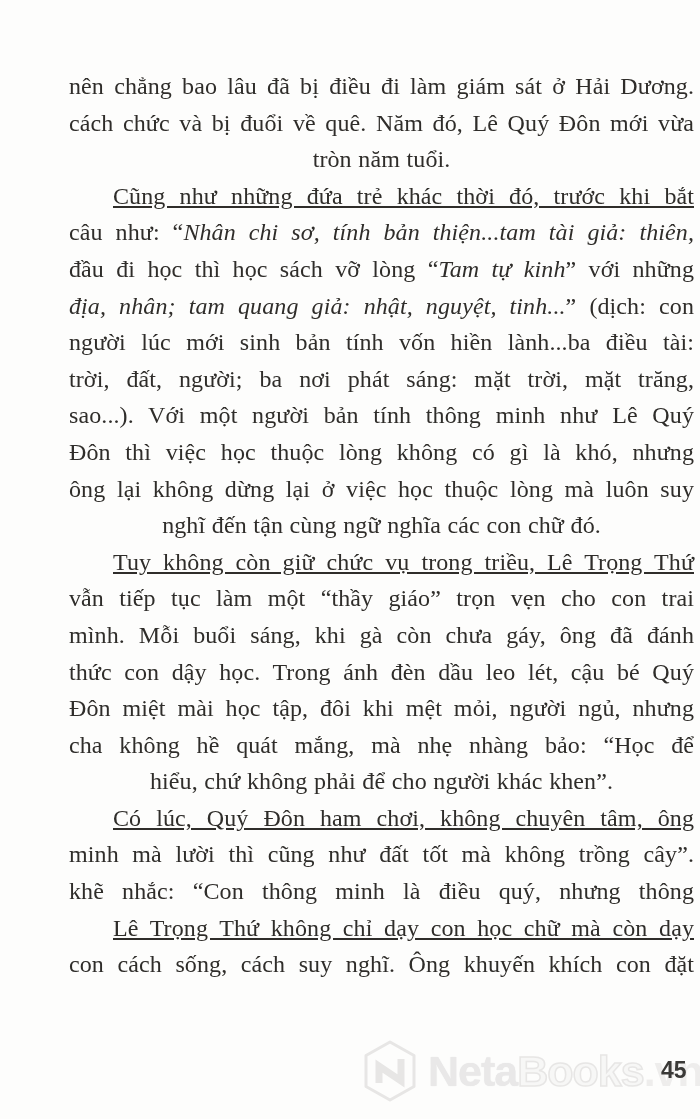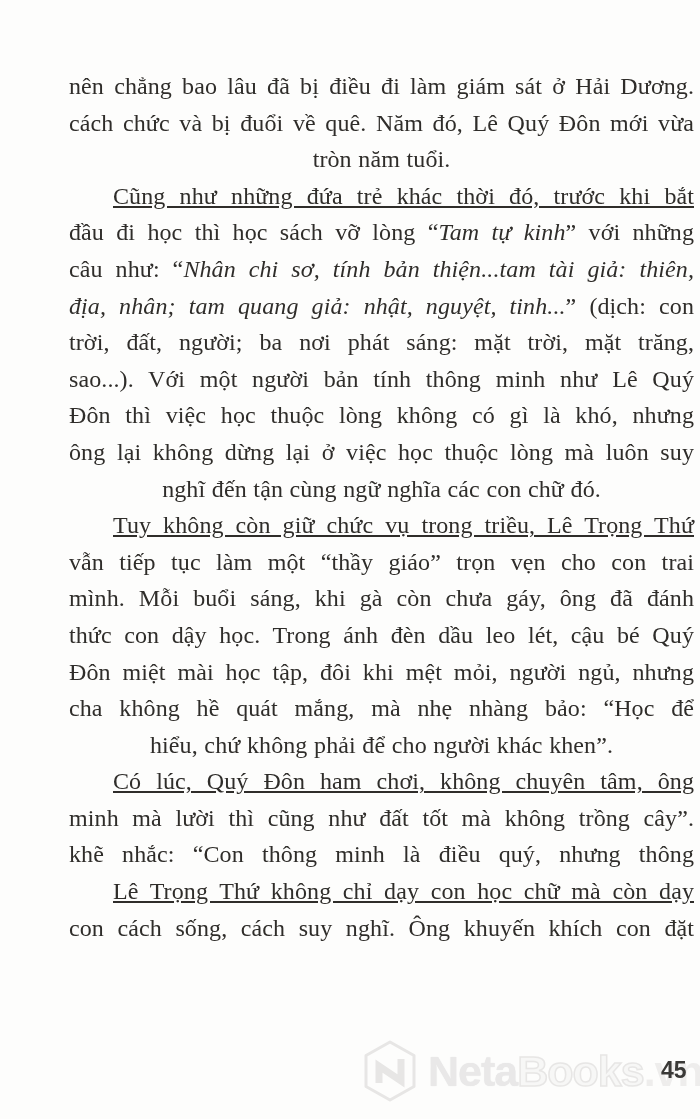--- a/index.html
+++ b/index.html
@@ -95,23 +95,24 @@
 </head>
 <body>
 
 <div class="page">
 
   <div class="text-block">
       <div class="line just"><span>nên chẳng bao lâu đã bị điều đi làm giám sát ở Hải Dương.</span></div>
       <div class="line just"><span>cách chức và bị đuổi về quê. Năm đó, Lê Quý Đôn mới vừa</span></div>
       <div class="line"><span>tròn năm tuổi.</span></div>
       <div class="line just indent"><span>Cũng như những đứa trẻ khác thời đó, trước khi bắt</span></div>
+      <div class="line just"><span>câu như: “</span><i>Nhân chi sơ, tính bản thiện...tam tài giả: thiên,</i></div>
       <div class="line just"><span>đầu đi học thì học sách vỡ lòng “</span><i>Tam tự kinh</i><span>” với những</span></div>
-      <div class="line just"><span>câu như: “</span><i>Nhân chi sơ, tính bản thiện...tam tài giả: thiên,</i></div>
       <div class="line just"><i>địa, nhân; tam quang giả: nhật, nguyệt, tinh...</i><span>” (dịch: con</span></div>
+      <div class="line just"><span>người lúc mới sinh bản tính vốn hiền lành...ba điều tài:</span></div>
       <div class="line just"><span>trời, đất, người; ba nơi phát sáng: mặt trời, mặt trăng,</span></div>
       <div class="line just"><span>sao...). Với một người bản tính thông minh như Lê Quý</span></div>
       <div class="line just"><span>Đôn thì việc học thuộc lòng không có gì là khó, nhưng</span></div>
       <div class="line just"><span>ông lại không dừng lại ở việc học thuộc lòng mà luôn suy</span></div>
       <div class="line"><span>nghĩ đến tận cùng ngữ nghĩa các con chữ đó.</span></div>
       <div class="line just indent"><span>Tuy không còn giữ chức vụ trong triều, Lê Trọng Thứ</span></div>
       <div class="line just"><span>vẫn tiếp tục làm một “thầy giáo” trọn vẹn cho con trai</span></div>
       <div class="line just"><span>mình. Mỗi buổi sáng, khi gà còn chưa gáy, ông đã đánh</span></div>
       <div class="line just"><span>thức con dậy học. Trong ánh đèn dầu leo lét, cậu bé Quý</span></div>
       <div class="line just"><span>Đôn miệt mài học tập, đôi khi mệt mỏi, người ngủ, nhưng</span></div>

